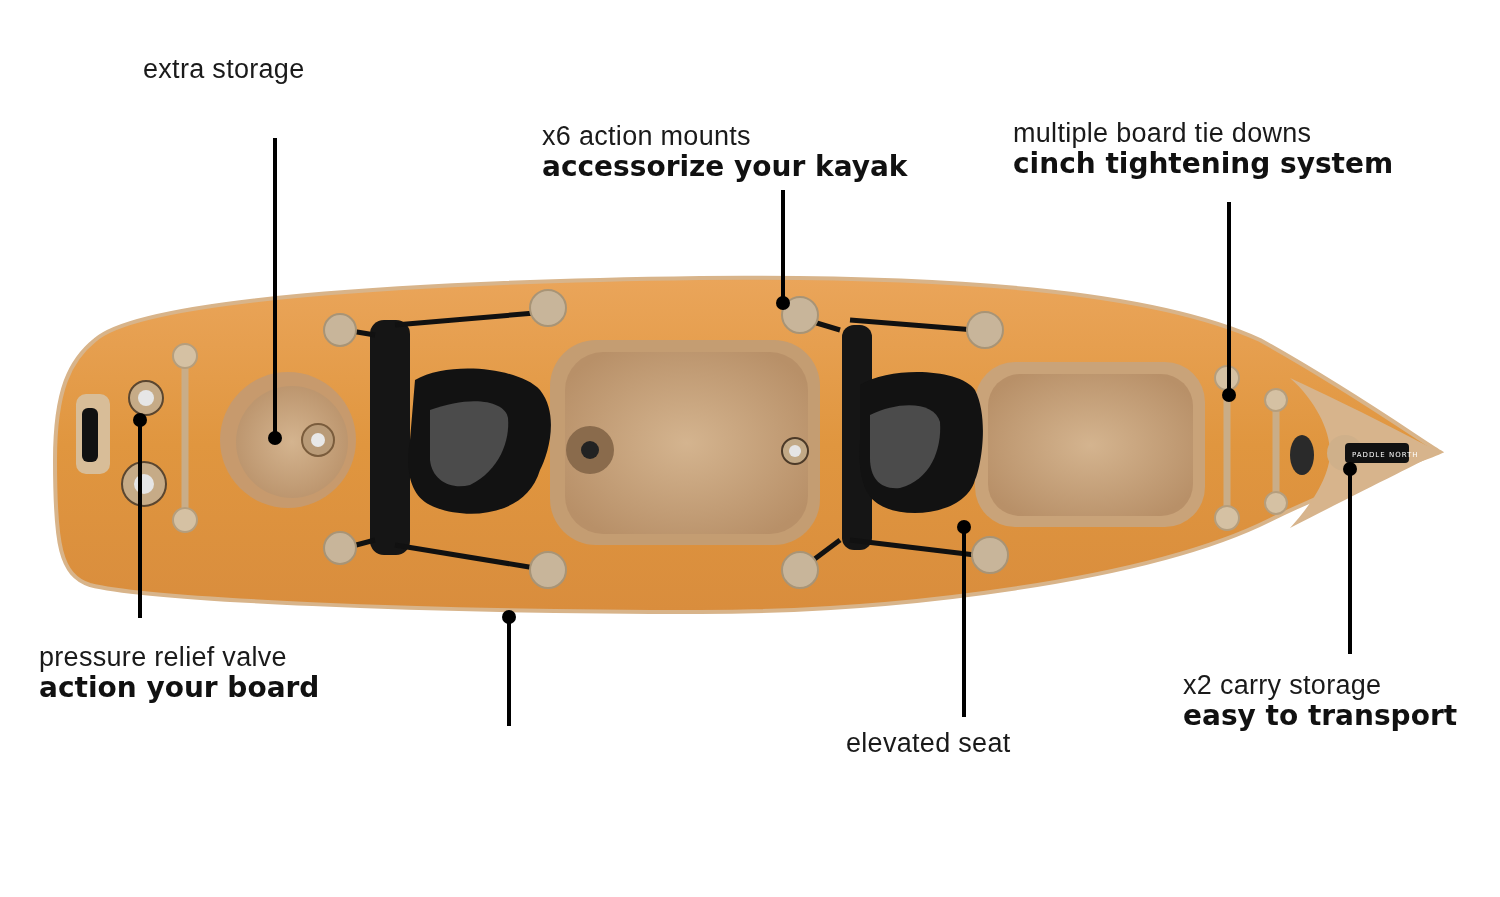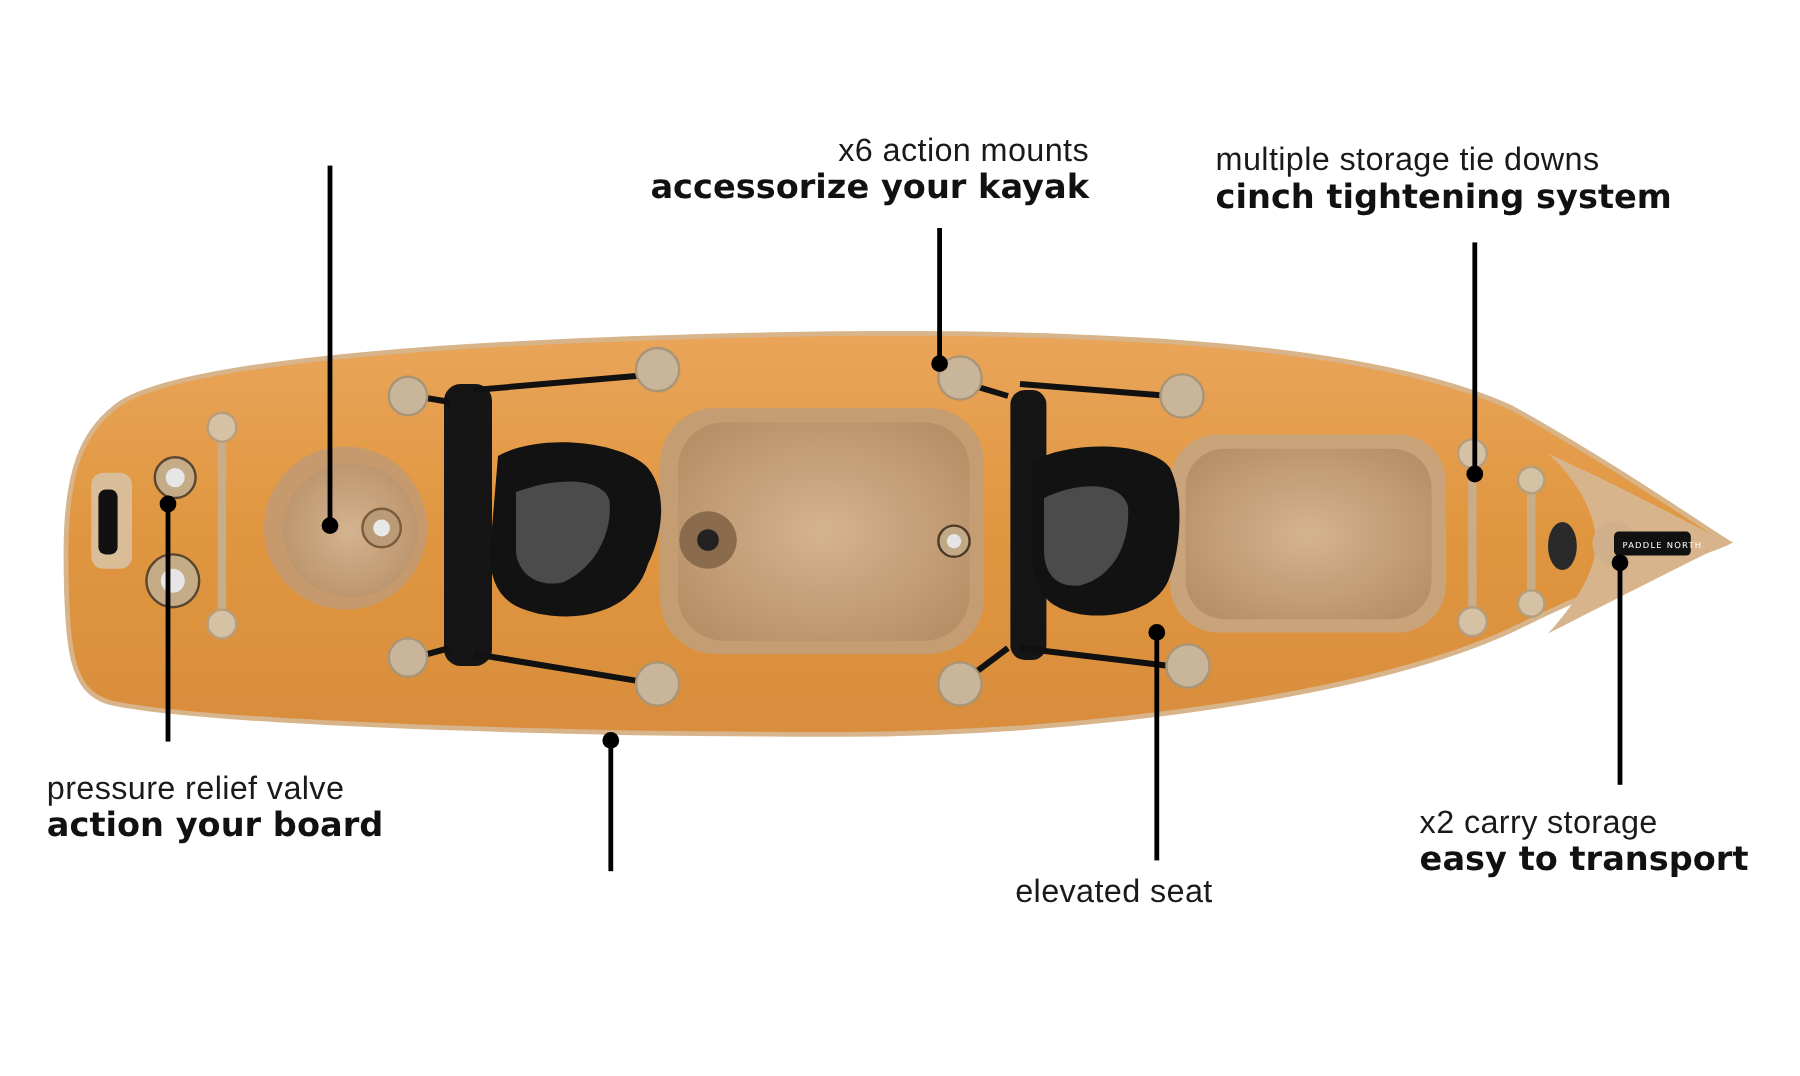--- a/index.html
+++ b/index.html
@@ -129,29 +129,30 @@
 <div class="leader" style="left:507px;top:618px;height:108px;"></div>
 <div class="dot" style="left:502px;top:610px;"></div>
 
 <div class="leader" style="left:962px;top:527px;height:190px;"></div>
 <div class="dot" style="left:957px;top:520px;"></div>
 
 <div class="leader" style="left:1348px;top:468px;height:186px;"></div>
 <div class="dot" style="left:1343px;top:462px;"></div>
 
 <div class="callout" style="left:143px;top:54px;">
+  <span class="light">extra storage</span>
 </div>
 
-<div class="callout" style="left:542px;top:110px;text-align:right;">
+<div class="callout" style="left:542px;top:121px;">
   <span class="light">x6 action mounts</span>
   <span class="bold">accessorize your kayak</span>
 </div>
 
 <div class="callout" style="left:1013px;top:118px;">
-  <span class="light">multiple storage tie downs</span>
+  <span class="light">multiple board tie downs</span>
   <span class="bold">cinch tightening system</span>
 </div>
 
 <div class="callout" style="left:39px;top:624px;margin-top:18px;">
   <span class="light">pressure relief valve</span>
   <span class="bold">action your board</span>
 </div>
 
 <div class="callout" style="left:412px;top:746px;">
 </div>

